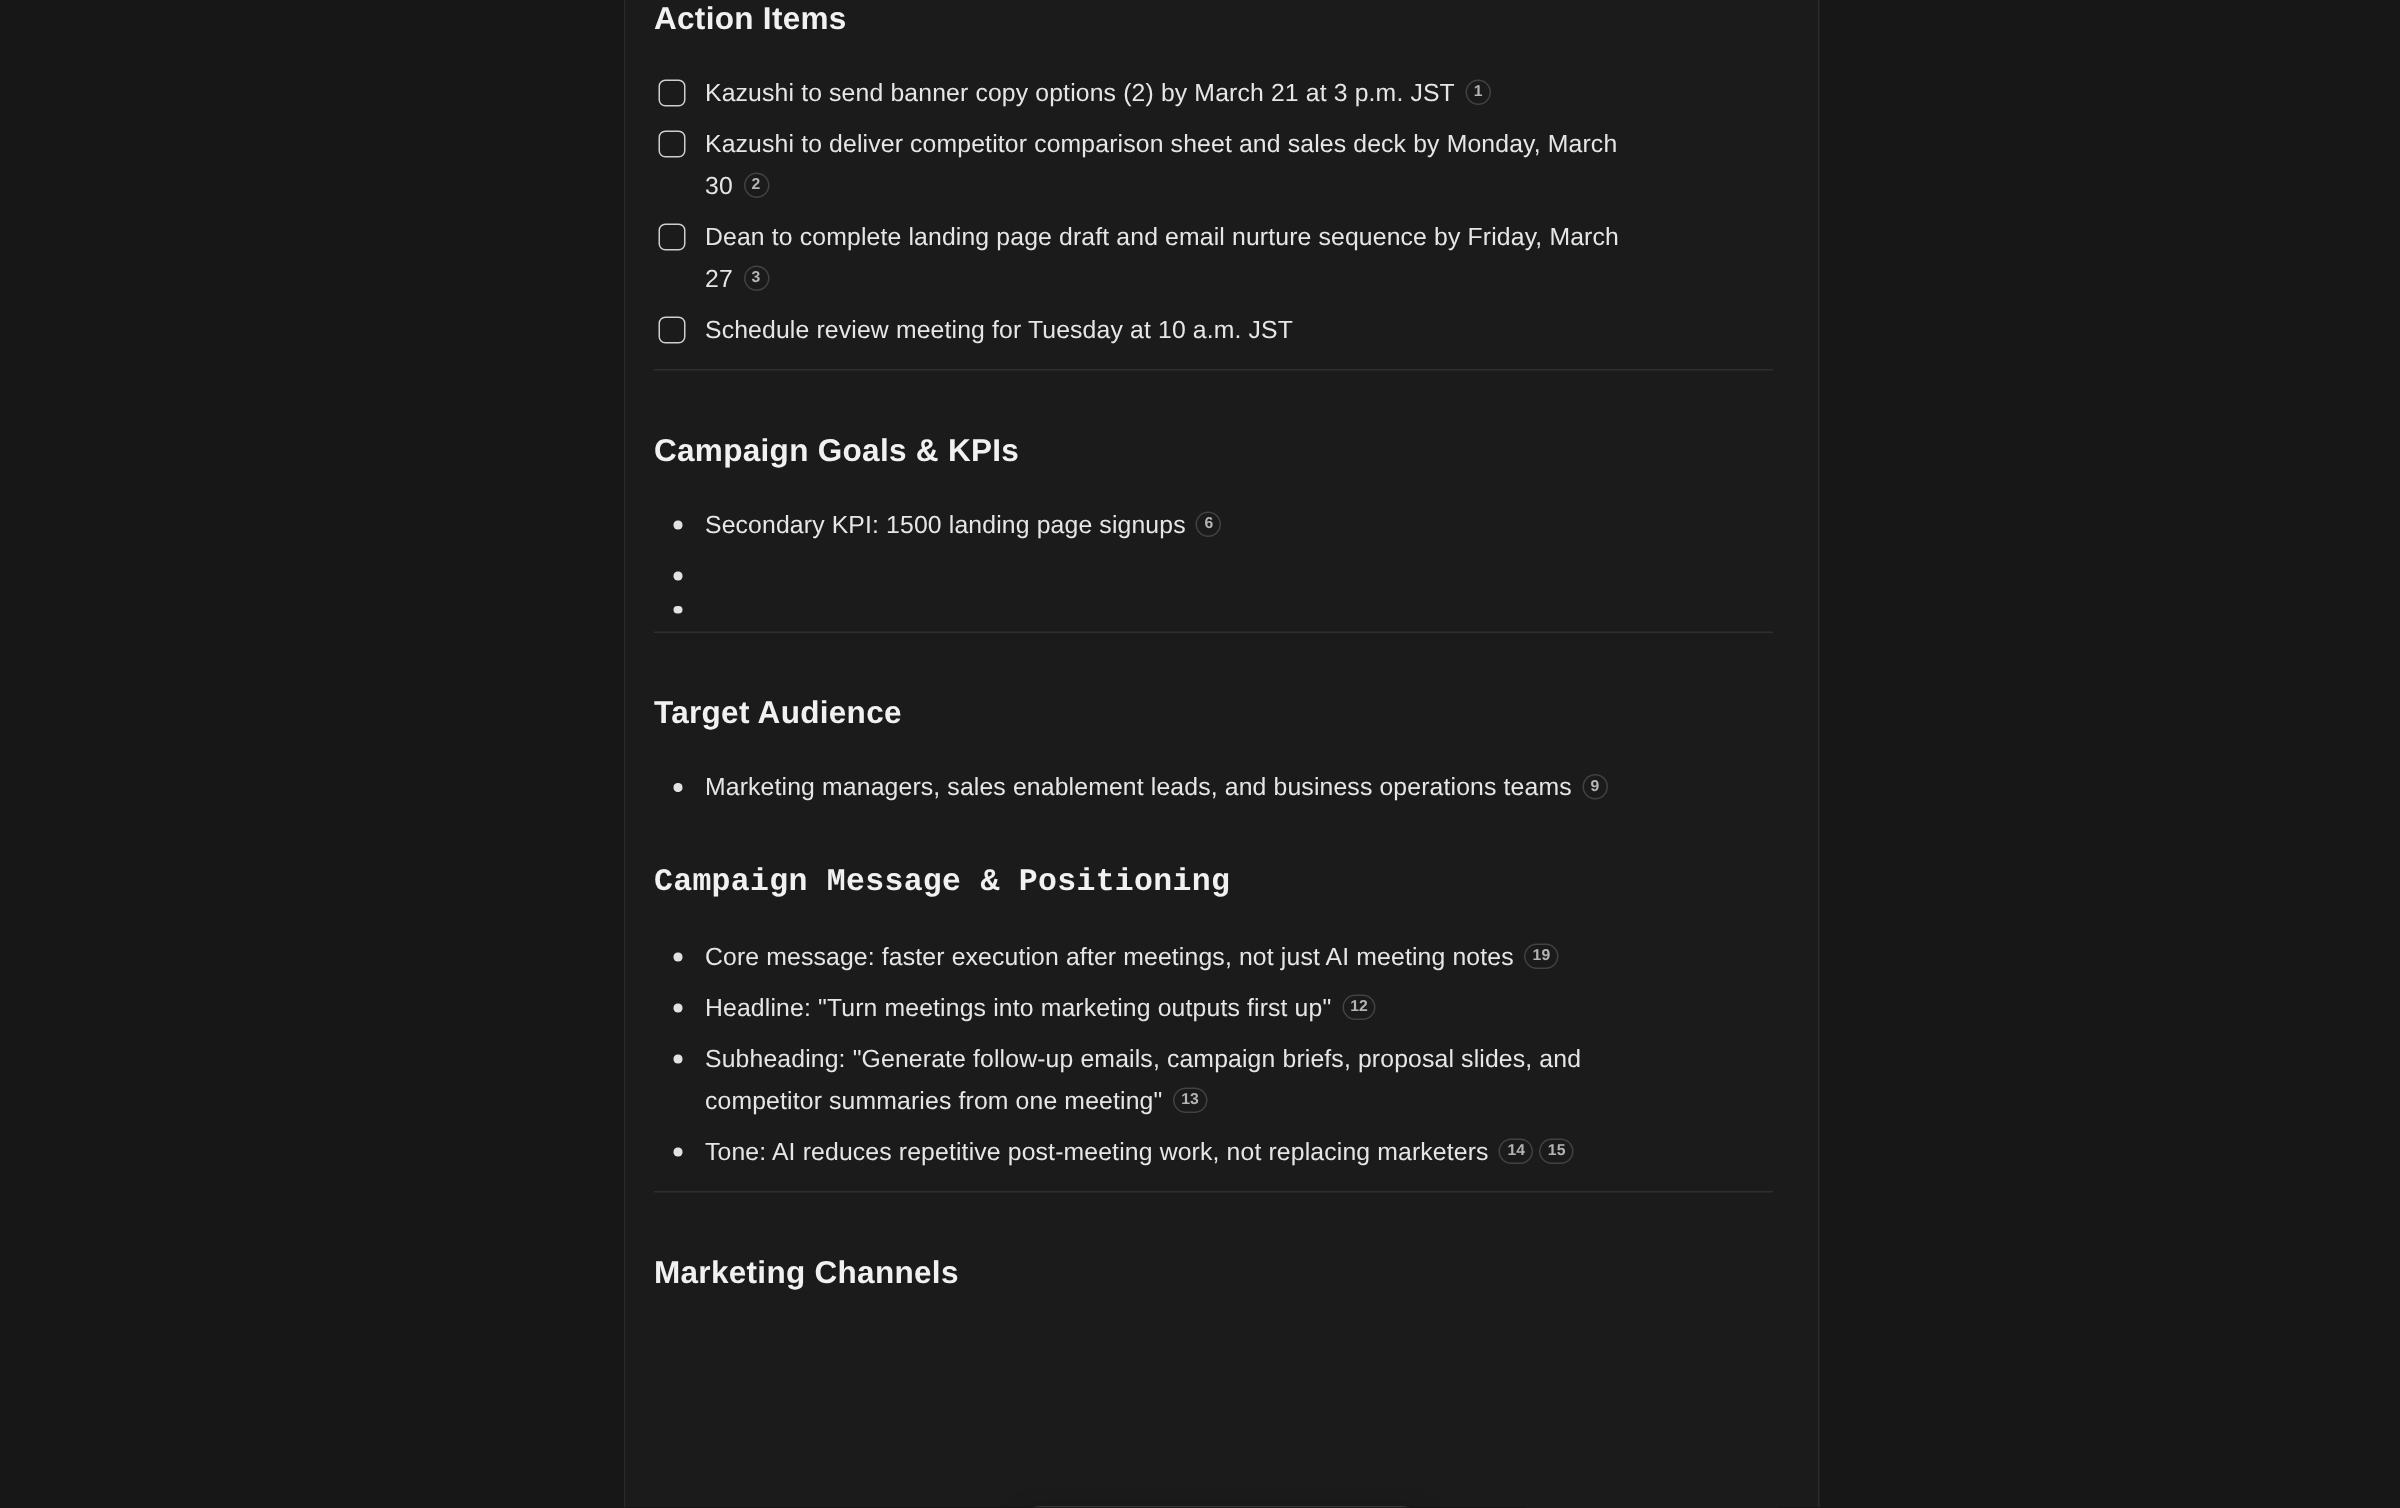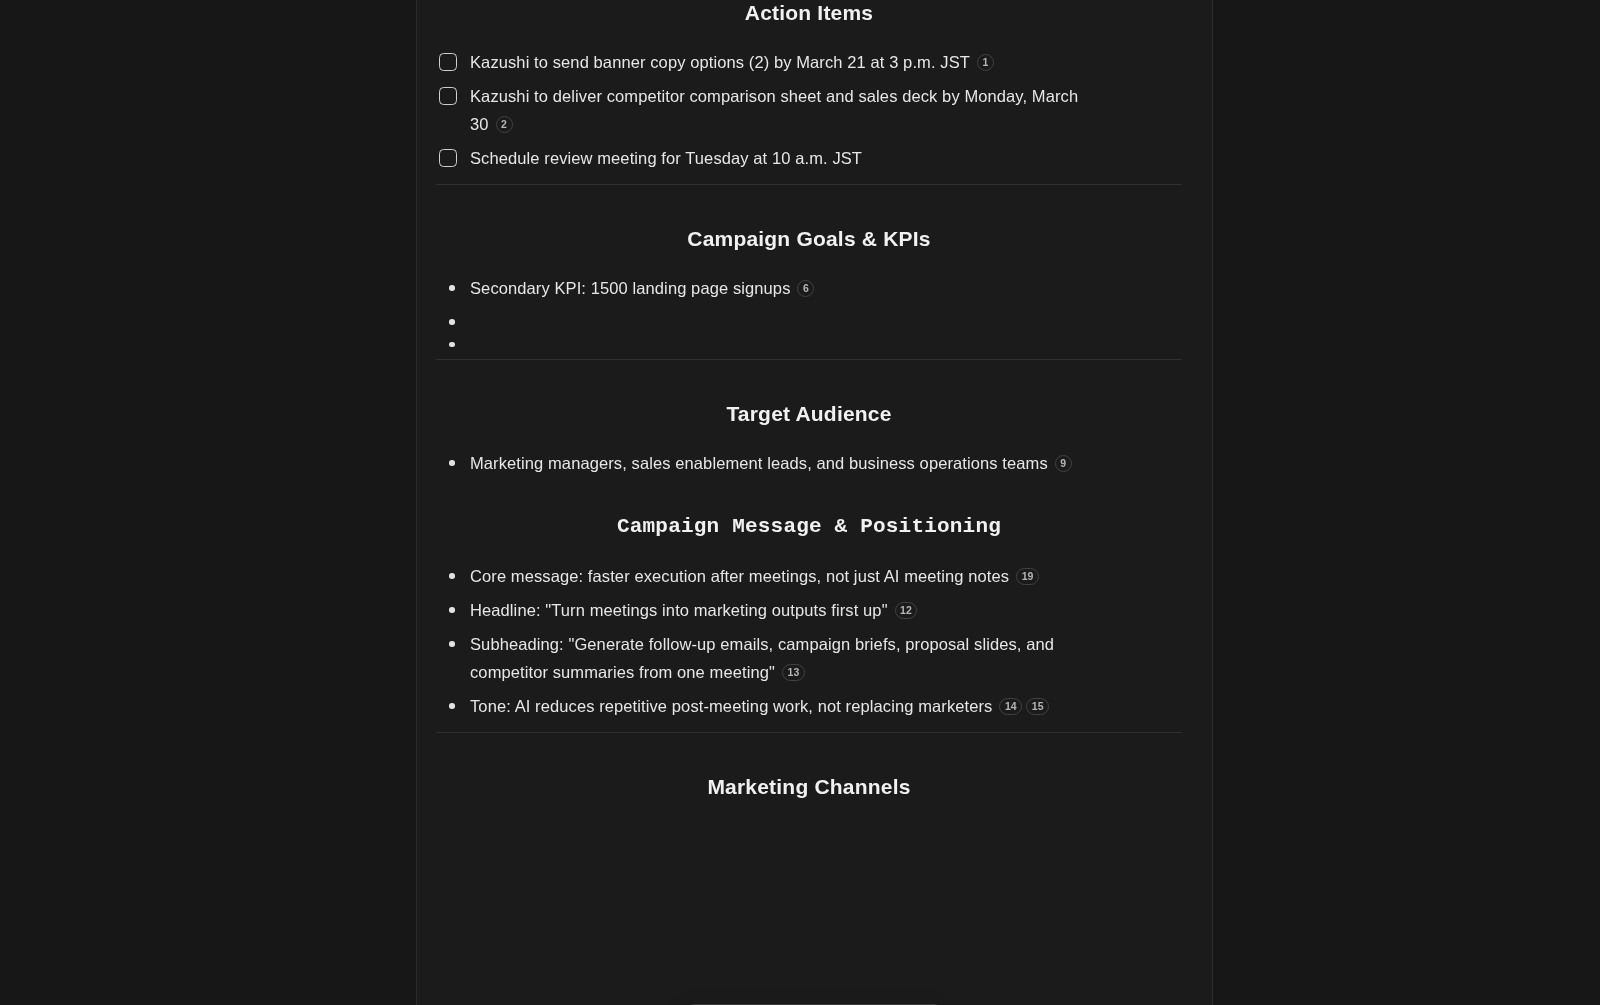--- a/index.html
+++ b/index.html
@@ -24,21 +24,21 @@
 
   .doc {
     position: absolute; inset: 0;
     padding: 0 30px 0 19px;
     display: flex; flex-direction: column;
   }
 
   .section-title {
     font-size: 21px; line-height: 24px; font-weight: 700;
     color: #f1f1f1; letter-spacing: 0.2px;
-    margin: 42px 0 0 0; flex: none; text-align: center;
+    margin: 42px 0 0 0; flex: none;
   }
   .section-title.first { margin-top: 1px; }
   .section-title.tight { margin-top: 38px; font-family: Liberation Mono, monospace; }
 
   .items { margin-top: 23px; display: flex; flex-direction: column; gap: 6px; flex: none; }
 
   .item { display: flex; align-items: flex-start; }
   .marker { width: 34px; flex: none; }
   .checkbox {
     display: block; width: 18px; height: 18px;
@@ -107,20 +107,29 @@
               <div class="line"><span>Kazushi to send banner copy options (2) by March 21 at 3 p.m. JST</span><span class="badge">1</span></div>
             </div>
           </div>
           <div class="item">
             <div class="marker">
               <span class="checkbox"></span>
             </div>
             <div class="text">
               <div class="line"><span>Kazushi to deliver competitor comparison sheet and sales deck by Monday, March</span></div>
               <div class="line"><span>30</span><span class="badge">2</span></div>
+            </div>
+          </div>
+          <div class="item">
+            <div class="marker">
+              <span class="checkbox"></span>
+            </div>
+            <div class="text">
+              <div class="line"><span>Dean to complete landing page draft and email nurture sequence by Friday, March</span></div>
+              <div class="line"><span>27</span><span class="badge">3</span></div>
             </div>
           </div>
           <div class="item">
             <div class="marker">
               <span class="checkbox"></span>
             </div>
             <div class="text">
               <div class="line"><span>Schedule review meeting for Tuesday at 10 a.m. JST</span></div>
             </div>
           </div>

